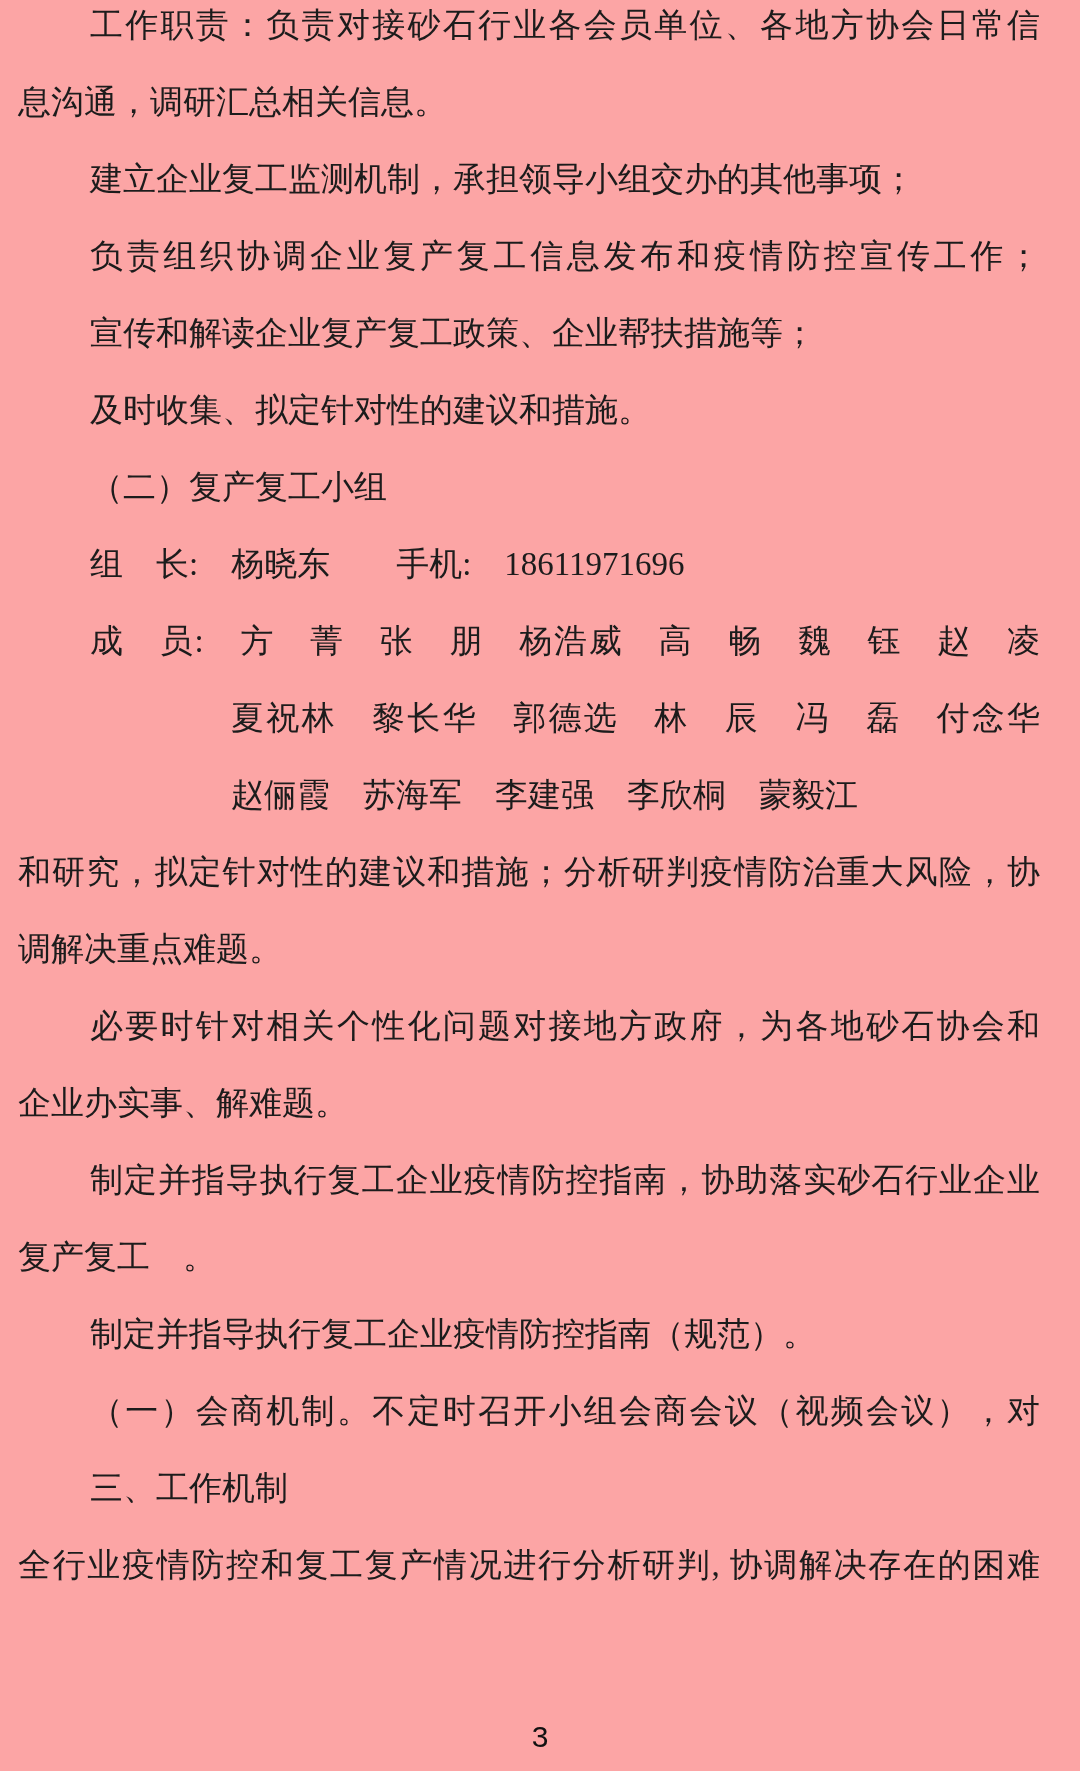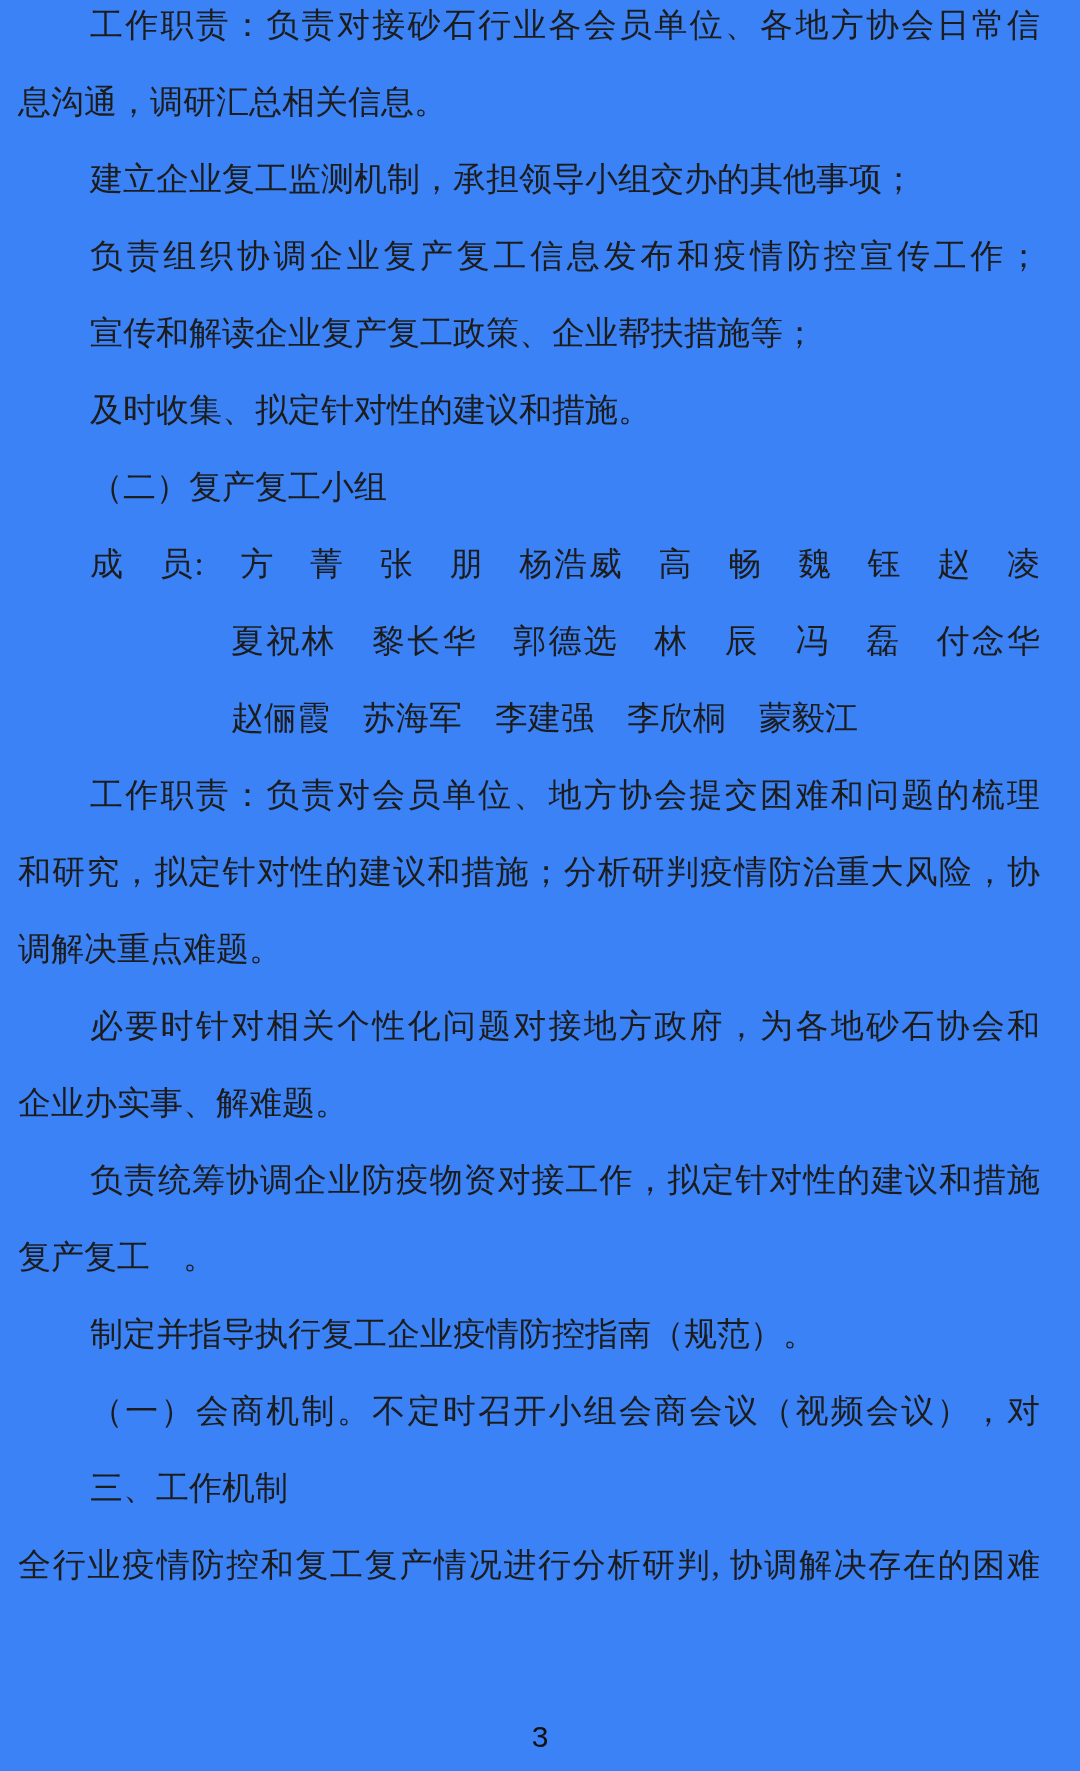--- a/index.html
+++ b/index.html
@@ -4,21 +4,21 @@
 <style>
   html, body {
     margin: 0;
     padding: 0;
     background: #ffffff;
   }
   .page {
     position: relative;
     width: 1080px;
     height: 1771px;
-    background: #3b82f6;
+    background: #fca5a5;
     overflow: hidden;
   }
   .content {
     position: absolute;
     left: 18px;
     top: -13px;
     width: 1022px;
     font-family: "Liberation Serif", "DejaVu Serif", serif;
     font-size: 33px;
     color: #1c1c1c;
@@ -52,29 +52,29 @@
 
 <div class="page">
   <div class="content" id="lines">
       <div class="line indent-2 justify">工作职责：负责对接砂石行业各会员单位、各地方协会日常信</div>
       <div class="line indent-0">息沟通，调研汇总相关信息。</div>
       <div class="line indent-2">建立企业复工监测机制，承担领导小组交办的其他事项；</div>
       <div class="line indent-2 justify">负责组织协调企业复产复工信息发布和疫情防控宣传工作；</div>
       <div class="line indent-2">宣传和解读企业复产复工政策、企业帮扶措施等；</div>
       <div class="line indent-2">及时收集、拟定针对性的建议和措施。</div>
       <div class="line indent-2">（二）复产复工小组</div>
+      <div class="line indent-2">组　长:　杨晓东　　手机:　18611971696</div>
       <div class="line indent-2 justify">成　员:　方　菁　张　朋　杨浩威　高　畅　魏　钰　赵　凌</div>
       <div class="line indent-6 justify">夏祝林　黎长华　郭德选　林　辰　冯　磊　付念华</div>
       <div class="line indent-6">赵俪霞　苏海军　李建强　李欣桐　蒙毅江</div>
-      <div class="line indent-2 justify">工作职责：负责对会员单位、地方协会提交困难和问题的梳理</div>
       <div class="line indent-0 justify">和研究，拟定针对性的建议和措施；分析研判疫情防治重大风险，协</div>
       <div class="line indent-0">调解决重点难题。</div>
       <div class="line indent-2 justify">必要时针对相关个性化问题对接地方政府，为各地砂石协会和</div>
       <div class="line indent-0">企业办实事、解难题。</div>
-      <div class="line indent-2 justify">负责统筹协调企业防疫物资对接工作，拟定针对性的建议和措施</div>
+      <div class="line indent-2 justify">制定并指导执行复工企业疫情防控指南，协助落实砂石行业企业</div>
       <div class="line indent-0">复产复工　。</div>
       <div class="line indent-2">制定并指导执行复工企业疫情防控指南（规范）。</div>
       <div class="line indent-2 justify">（一）会商机制。不定时召开小组会商会议（视频会议），对</div>
       <div class="line indent-2">三、工作机制</div>
       <div class="line indent-0 justify">全行业疫情防控和复工复产情况进行分析研判, 协调解决存在的困难</div>
     </div>
   <div class="page-number">3</div>
 </div>
 
 </body></html>

